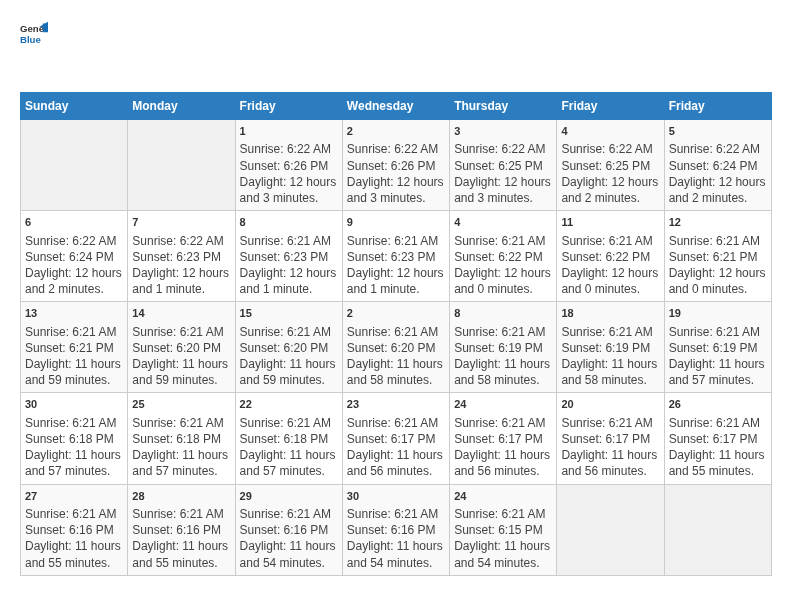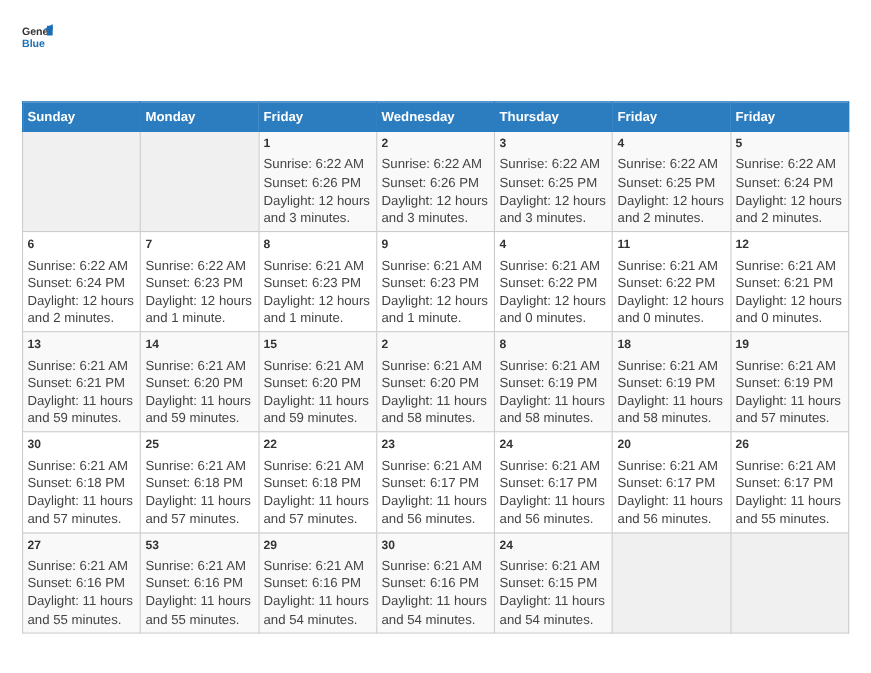--- a/index.html
+++ b/index.html
@@ -231,21 +231,21 @@
           <span class="day-num">26</span>
           <div class="cell-content">Sunrise: 6:21 AM<br>Sunset: 6:17 PM<br>Daylight: 11 hours and 55 minutes.</div>
         </td>
       </tr>
       <tr>
         <td>
           <span class="day-num">27</span>
           <div class="cell-content">Sunrise: 6:21 AM<br>Sunset: 6:16 PM<br>Daylight: 11 hours and 55 minutes.</div>
         </td>
         <td>
-          <span class="day-num">53</span>
+          <span class="day-num">28</span>
           <div class="cell-content">Sunrise: 6:21 AM<br>Sunset: 6:16 PM<br>Daylight: 11 hours and 55 minutes.</div>
         </td>
         <td>
           <span class="day-num">29</span>
           <div class="cell-content">Sunrise: 6:21 AM<br>Sunset: 6:16 PM<br>Daylight: 11 hours and 54 minutes.</div>
         </td>
         <td>
           <span class="day-num">30</span>
           <div class="cell-content">Sunrise: 6:21 AM<br>Sunset: 6:16 PM<br>Daylight: 11 hours and 54 minutes.</div>
         </td>

